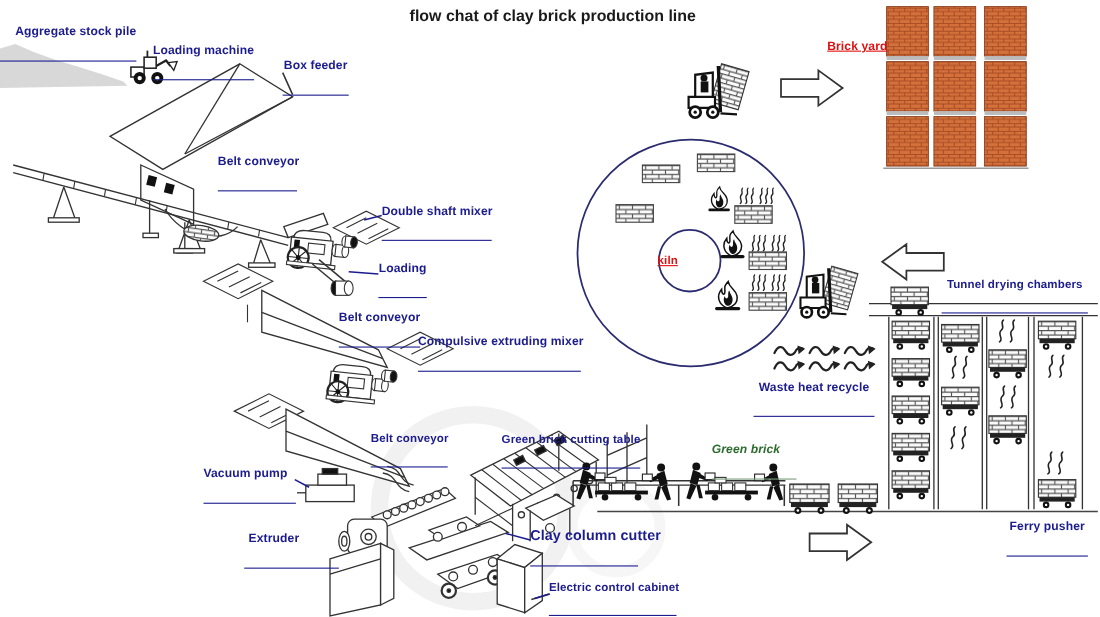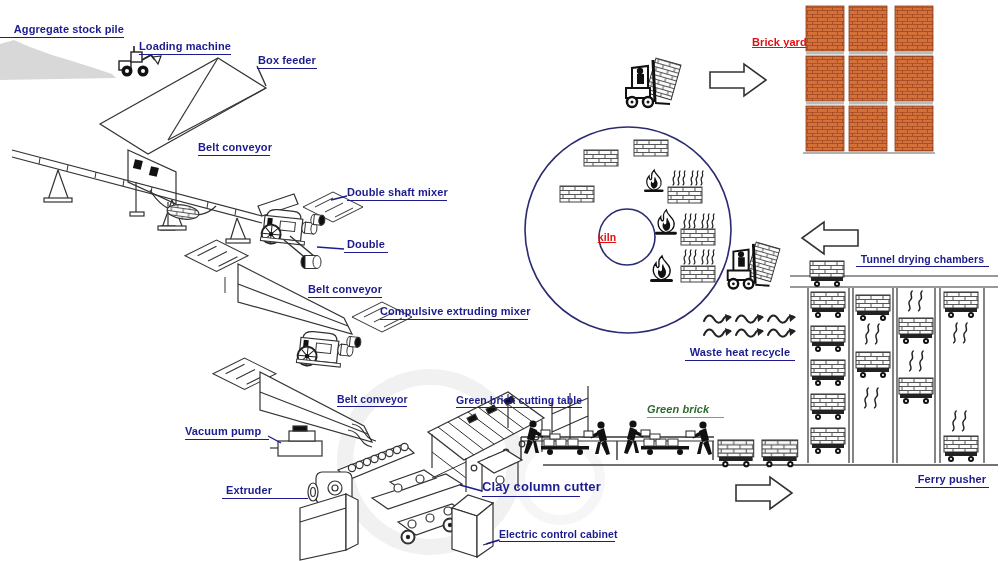--- a/index.html
+++ b/index.html
@@ -1,21 +1,21 @@
 <!DOCTYPE html>
 <html style="--c-label: #1c1c8f; --c-title: #1a1a1a; --c-red: #e01010; --c-green: #2e6b2e; --c-brick: #d4713b; --c-line: #333333;"><head>
 <meta charset="utf-8">
 <style>
   html,body{margin:0;padding:0;background:#fff;}
   #canvas{position:relative;width:1000px;height:561px;background:#ffffff;overflow:hidden;
           font-family:"Liberation Sans",sans-serif;}
   #art{position:absolute;left:0;top:0;width:1000px;height:561px;}
   .lbl{position:absolute;font-size:11px;font-weight:bold;color:var(--c-label,#1c1c8f);
        border-bottom:1.6px solid var(--c-label,#1c1c8f);white-space:nowrap;line-height:1.15;
-       padding-bottom:1px;letter-spacing:.1px;}
+       padding-bottom:19px;letter-spacing:.1px;}
   .nolb{border-bottom:none;}
   .red{color:var(--c-red,#e01010);text-decoration:underline;}
   .green{color:var(--c-green,#2e6b2e);border-bottom-color:#7d9b7d;}
   #title{position:absolute;left:360px;top:7px;width:285px;text-align:center;
          font-size:14.5px;font-weight:bold;color:var(--c-title,#1a1a1a);}
 </style>
 </head>
 <body>
 
 <div id="canvas">
@@ -399,27 +399,28 @@
   <g stroke="#1c1c8f" stroke-width="1.4">
     <line x1="317" y1="247" x2="344" y2="249"></line>
     <line x1="268" y1="436" x2="281" y2="443"></line>
     <line x1="499" y1="540" x2="486" y2="544"></line>
     <line x1="482" y1="491" x2="460" y2="485"></line>
     <line x1="347" y1="196" x2="331" y2="200"></line>
     <line x1="257" y1="66" x2="266" y2="86" stroke="#333"></line>
   </g>
 </svg>
 
+  <div id="title">flow chat of clay brick production line</div>
 
   <div class="lbl" style="left:0;top:23px;width:124px;text-align:right;">Aggregate stock pile</div>
   <div class="lbl" style="left:139px;top:40px;width:92px;text-align:right;">Loading machine</div>
   <div class="lbl" style="left:257px;top:54px;width:60px;text-align:center;">Box feeder</div>
   <div class="lbl" style="left:198px;top:141px;width:72px;text-align:center;">Belt conveyor</div>
   <div class="lbl" style="left:347px;top:186px;width:100px;text-align:right;">Double shaft mixer</div>
-  <div class="lbl" style="left:344px;top:238px;width:44px;text-align:center;">Double</div>
+  <div class="lbl" style="left:344px;top:238px;width:44px;text-align:center;">Loading</div>
   <div class="lbl" style="left:308px;top:283px;width:74px;text-align:center;">Belt conveyor</div>
   <div class="lbl" style="left:380px;top:305px;width:148px;text-align:center;">Compulsive extruding mixer</div>
   <div class="lbl" style="left:456px;top:394px;width:126px;text-align:center;font-size:10.5px;">Green brick cutting table</div>
   <div class="lbl" style="left:337px;top:393px;width:70px;text-align:center;font-size:10.5px;">Belt conveyor</div>
   <div class="lbl" style="left:185px;top:425px;width:84px;text-align:left;">Vacuum pump</div>
   <div class="lbl" style="left:222px;top:484px;width:82px;text-align:left;padding-left:4px;">Extruder</div>
   <div class="lbl" style="left:482px;top:480px;width:98px;text-align:center;font-size:13px;">Clay column cutter</div>
   <div class="lbl" style="left:499px;top:528px;width:116px;text-align:center;font-size:10.5px;">Electric control cabinet</div>
   <div class="lbl green" style="left:647px;top:403px;width:77px;text-align:left;font-style:italic;">Green brick</div>
   <div class="lbl red nolb" style="left:752px;top:36px;width:60px;">Brick yard</div>

